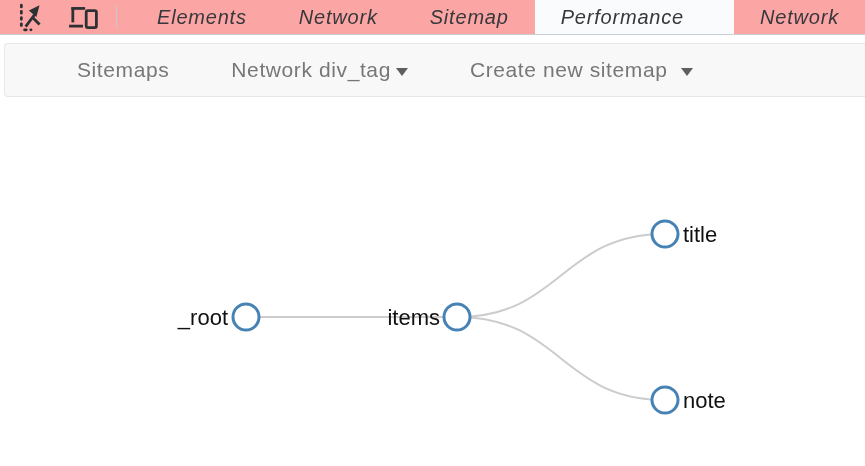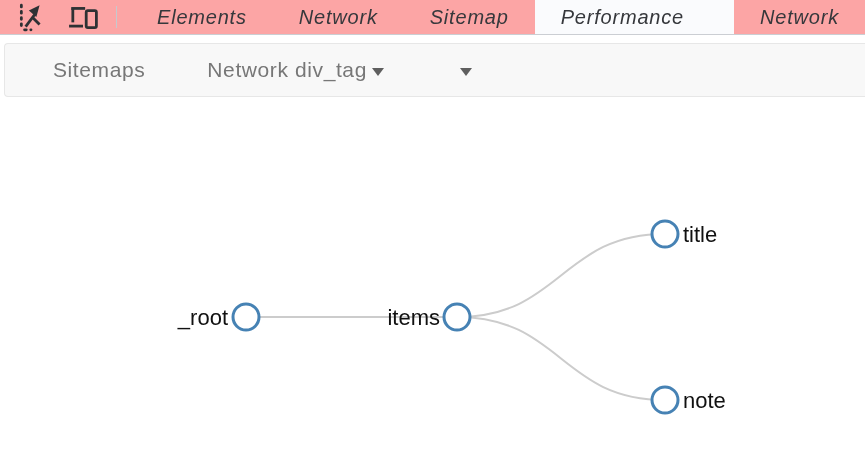--- a/index.html
+++ b/index.html
@@ -60,21 +60,21 @@
   
   .ws-navbar {
     margin: 8px 0 0 4px;
     height: 54px;
     background: #f8f8f8;
     border: 1px solid #e7e7e7;
     border-right: none;
     border-radius: 4px 0 0 4px;
     display: flex;
     align-items: center;
-    padding-left: 48px;
+    padding-left: 72px;
   }
   .ws-item {
     font-size: 21px;
     letter-spacing: 0.6px;
     color: #777777;
     margin-right: 62px;
     cursor: pointer;
     display: flex;
     align-items: center;
     white-space: nowrap;
@@ -149,20 +149,21 @@
 
 <div class="ws-navbar">
   <div class="ws-item">
     <span>Sitemaps</span>
   </div>
   <div class="ws-item">
     <span>Network div_tag</span>
     <span class="caret"></span>
   </div>
   <div class="ws-item">
+    <span>Create new sitemap</span>
     <span class="caret spaced"></span>
   </div>
 </div>
 
 <div class="graph-area">
   <svg width="865" height="369" viewBox="0 0 865 369">
     <path class="link" d="M246,220 C351.5,220 351.5,220 457,220"></path>
     <path class="link" d="M457,220 C561,220 561,137 665,137"></path>
     <path class="link" d="M457,220 C561,220 561,303 665,303"></path>
 

